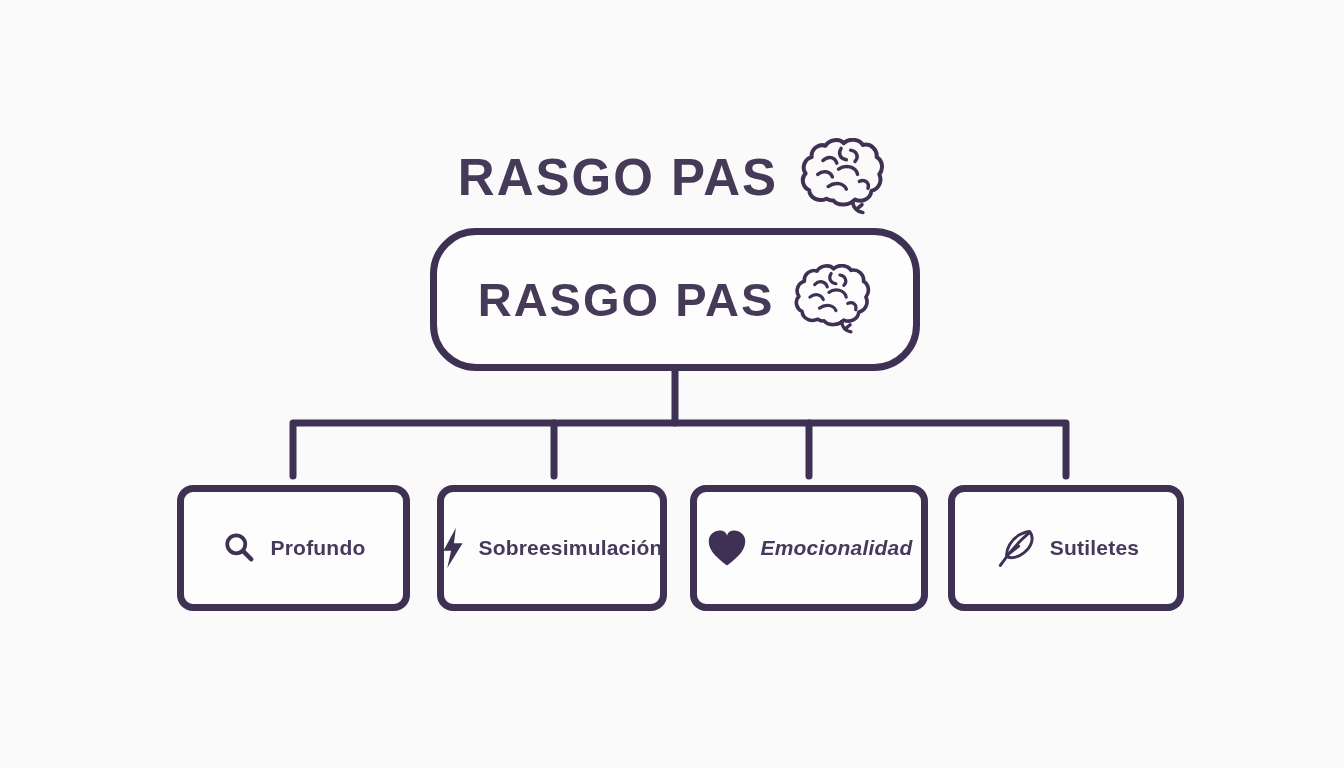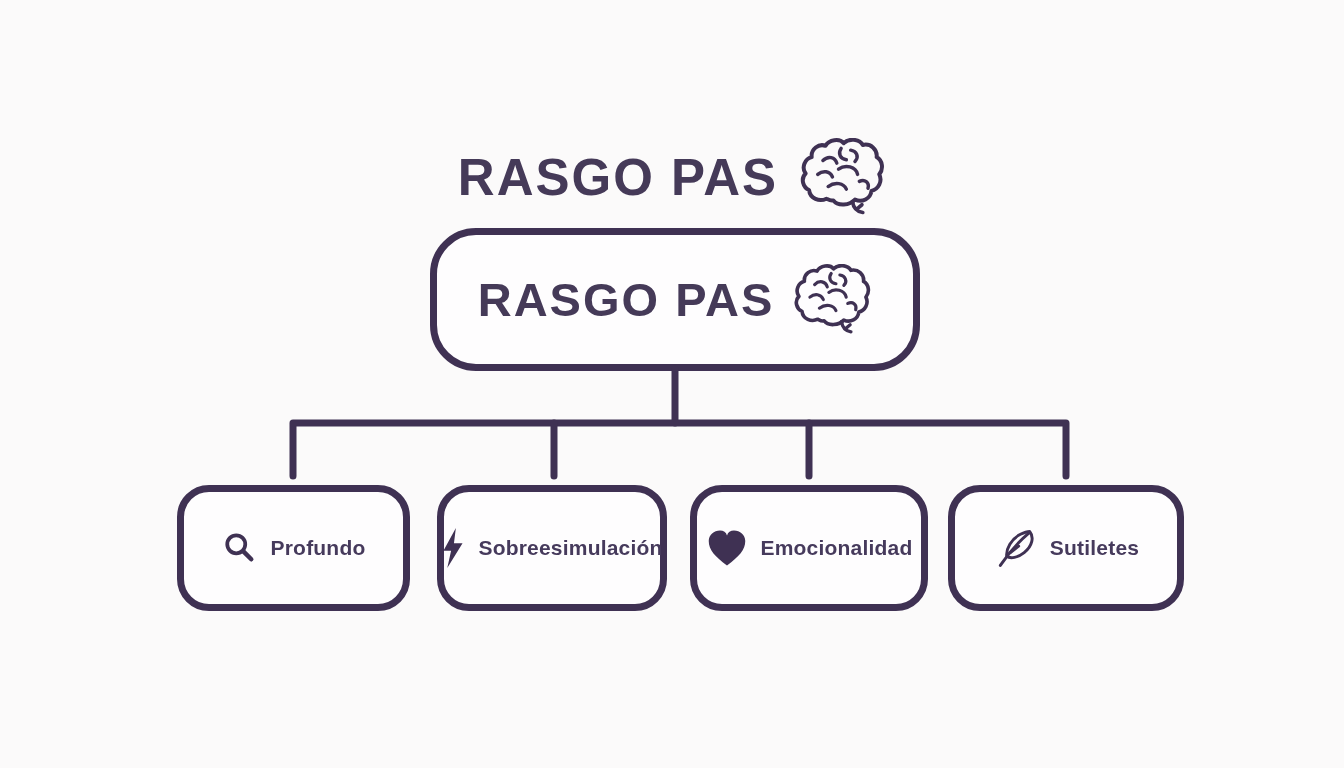--- a/index.html
+++ b/index.html
@@ -33,31 +33,31 @@
     font-size:47px; font-weight:700; letter-spacing:2px; color:#453a58;
     white-space:nowrap;
   }
   
   .connector{position:absolute; left:0; top:0; pointer-events:none;}
   
   .child-node{
     position:absolute; top:465px; height:126px;
     box-sizing:border-box;
     background:#fefdfe;
-    border:7px solid #3f3153; border-radius:32px;
+    border:7px solid #3f3153; border-radius:16px;
     display:flex; align-items:center; justify-content:center; gap:13px;
     padding:0 8px;
   }
   .child-label{
     font-size:21px; font-weight:700; letter-spacing:0.2px; color:#463a5c;
     white-space:nowrap;
   }
   .c1{left:177px; width:233px;}
   .c2{left:437px; width:230px;}
-  .c3{left:690px; width:238px;}
+  .c3{left:690px; width:238px;font-style:italic;}
   .c4{left:948px; width:236px;}
   .icon{flex:0 0 auto; display:block;}
 </style>
 </head>
 <body>
 
 <div class="canvas">
 
   <div class="title-row">
     <span class="title-text">RASGO PAS</span>

